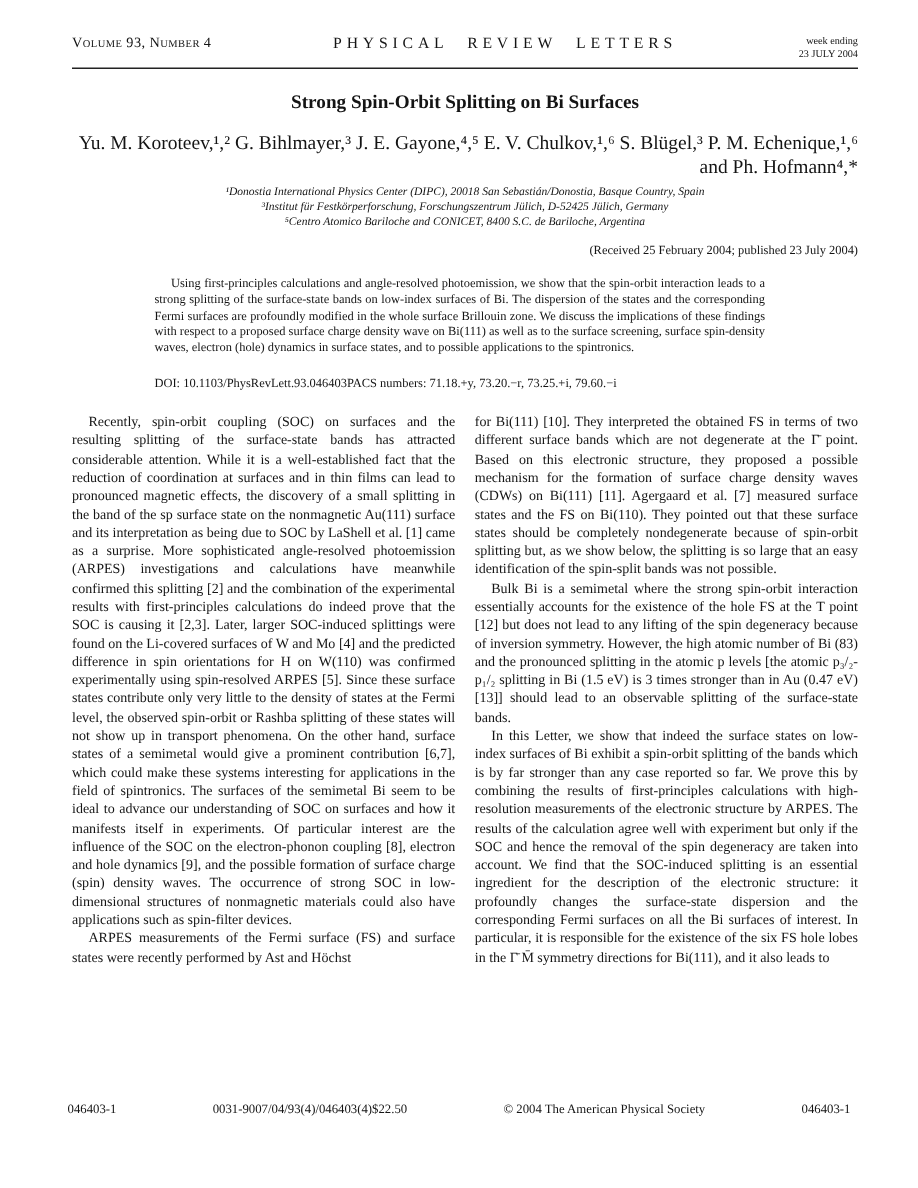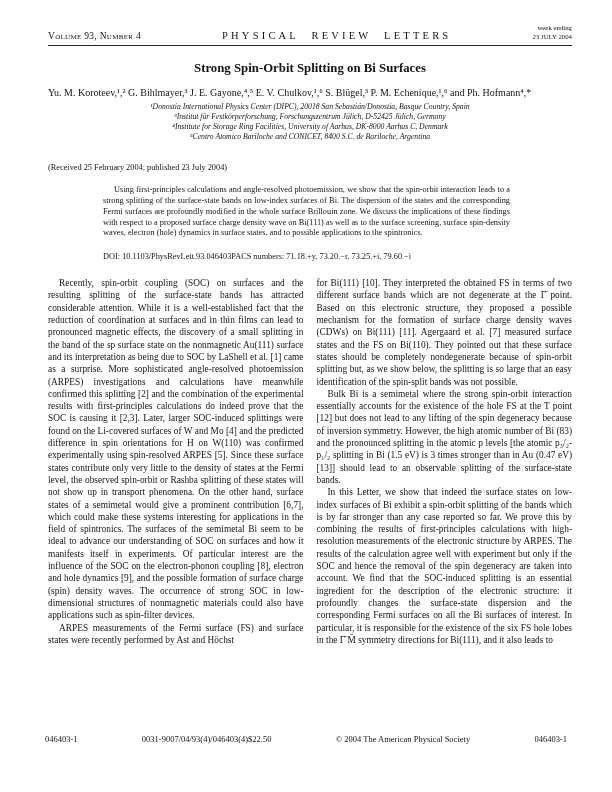--- a/index.html
+++ b/index.html
@@ -9,33 +9,33 @@
     font-family: "Liberation Serif", serif;
     position: relative; overflow: hidden;
   }
   .page {
     position: absolute; inset: 0;
     padding: 24px 40px 0 48px;
     box-sizing: border-box;
   }
   
   .header {
-    display: flex; justify-content: space-between; align-items: flex-end;
+    display: flex; justify-content: space-between; align-items: flex-start;
     border-bottom: 1.2px solid #222;
     padding-bottom: 3px;
   }
   .vol { font-variant: small-caps; font-size: 9.5px; letter-spacing: 0.3px; padding-bottom: 1px; }
   .journal { font-size: 10.5px; letter-spacing: 3.2px; word-spacing: 7px; padding-bottom: 1px; }
   .week { font-size: 6.8px; text-align: right; line-height: 1.3; }
   
   .title { margin-top: 15px; text-align: center; font-weight: bold; font-size: 12.8px; }
-  .authors { margin-top: 11px; text-align: left; font-size: 10px; }
+  .authors { margin-top: 11px; text-align: right; font-size: 13px; }
   .affils { margin-top: 4px; text-align: center; font-style: italic; font-size: 7.7px; line-height: 1.32; }
   .affils .affil { max-width: 470px; margin: 0 auto; }
-  .received { margin-top: 21px; text-align: left; font-size: 8.3px; }
+  .received { margin-top: 9px; text-align: right; font-size: 8.3px; }
   .abstract {
     margin: 13px 62px 0 55px;
     font-size: 8.3px; line-height: 1.30;
     text-align: justify; text-indent: 11px;
   }
   .doi-row {
     margin: 13px 62px 0 55px;
     display: flex; justify-content: flex-start;
     font-size: 8.3px;
   }
@@ -65,21 +65,20 @@
     </span>
   </div>
 
   <div class="title">Strong Spin-Orbit Splitting on Bi Surfaces</div>
 
   <div class="authors">Yu. M. Koroteev,¹,² G. Bihlmayer,³ J. E. Gayone,⁴,⁵ E. V. Chulkov,¹,⁶ S. Blügel,³ P. M. Echenique,¹,⁶ and Ph. Hofmann⁴,*</div>
 
   <div class="affils">
     <div class="affil">¹Donostia International Physics Center (DIPC), 20018 San Sebastián/Donostia, Basque Country, Spain</div>
     <div class="affil">³Institut für Festkörperforschung, Forschungszentrum Jülich, D-52425 Jülich, Germany</div>
-    <div class="affil">⁴Institute for Storage Ring Facilities, University of Aarhus, DK-8000 Aarhus C, Denmark</div>
     <div class="affil">⁵Centro Atomico Bariloche and CONICET, 8400 S.C. de Bariloche, Argentina</div>
   </div>
 
   <div class="received">(Received 25 February 2004; published 23 July 2004)</div>
 
   <div class="abstract">Using first-principles calculations and angle-resolved photoemission, we show that the spin-orbit interaction leads to a strong splitting of the surface-state bands on low-index surfaces of Bi. The dispersion of the states and the corresponding Fermi surfaces are profoundly modified in the whole surface Brillouin zone. We discuss the implications of these findings with respect to a proposed surface charge density wave on Bi(111) as well as to the surface screening, surface spin-density waves, electron (hole) dynamics in surface states, and to possible applications to the spintronics.</div>
 
   <div class="doi-row">
     <span>DOI: 10.1103/PhysRevLett.93.046403</span>
     <span>PACS numbers: 71.18.+y, 73.20.−r, 73.25.+i, 79.60.−i</span>

